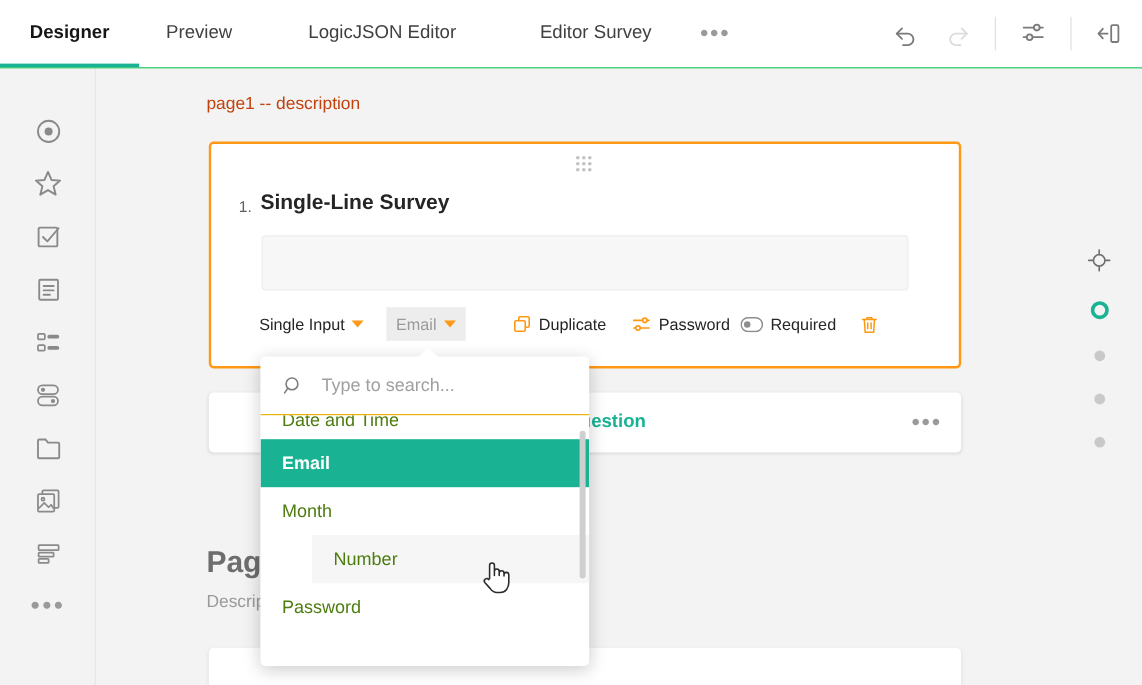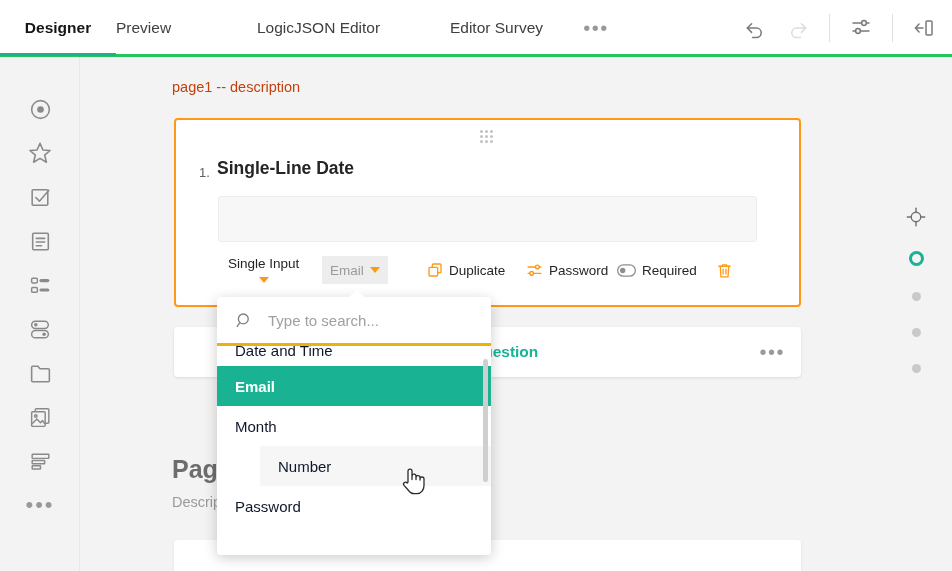--- a/index.html
+++ b/index.html
@@ -10,36 +10,36 @@
     font-family: "Liberation Sans", sans-serif;
     background: #f3f3f3;
     -webkit-font-smoothing: antialiased;
   }
 
   
   .topbar {
     position: absolute; left: 0; top: 0;
     width: 952px; height: 57px;
     background: #ffffff;
-    border-bottom: 3px solid #22c55e;
+    border-bottom: 1px solid #22c55e;
     z-index: 40;
   }
   .tabs { position: absolute; left: 0; top: 0; height: 56px; display: flex; align-items: center; }
   .tab {
     height: 56px; display: flex; align-items: center;
     padding: 0 0 0 0; margin: 0;
     color: #404040; font-size: 15.5px; cursor: pointer;
     white-space: nowrap;
   }
   .tab-designer { width: 116px; justify-content: center; font-weight: bold; color: #161616; position: relative; }
   .tab-designer::after {
     content: ""; position: absolute; left: 0; bottom: 0;
     width: 116px; height: 3px; background: #19b394;
   }
-  .tab-preview  { width: 100px; }
+  .tab-preview  { width: 100px; justify-content: center; }
   .tab-logic    { width: 78px;  justify-content: flex-end; }
   .tab-json     { width: 130px; }
   .tab-embed    { width: 145px; justify-content: center; }
   .tab-more     { width: 54px;  justify-content: center; color: #9a9a9a; font-size: 20px; letter-spacing: 1.5px; }
 
   .tools { position: absolute; right: 6px; top: 0; height: 56px; display: flex; align-items: center; }
   .tool-btn {
     width: 44px; height: 44px; display: flex; align-items: center; justify-content: center;
     cursor: pointer;
   }
@@ -110,21 +110,21 @@
   .qactions {
     position: absolute; left: 40px; top: 136px;
     width: 570px; height: 28px;
   }
   .act {
     position: absolute; top: 0; height: 28px;
     display: flex; align-items: center; gap: 6px;
     font-size: 13.5px; color: #252525; cursor: pointer;
     white-space: nowrap;
   }
-  .act-type    { left: 12px; flex-direction: column; }
+  .act-type    { left: 0; }
   .act-subtype { left: 106px; padding: 0 8px; background: #ededed; color: #9a9a9a; height: 28px; }
   .act-dup     { left: 211px; }
   .act-set     { left: 310px; }
   .act-req     { left: 401px; }
   .act-del     { left: 500px; }
   .caret {
     width: 0; height: 0; border-left: 5px solid transparent;
     border-right: 5px solid transparent; border-top: 6px solid #ff9814;
     display: inline-block;
   }
@@ -207,39 +207,39 @@
     width: 0; height: 0;
     border-left: 9px solid transparent;
     border-right: 9px solid transparent;
     border-bottom: 8px solid #ffffff;
     z-index: 61;
   }
   .dd-search {
     position: absolute; left: 0; top: 0;
     width: 274px; height: 49px;
     display: flex; align-items: center;
-    border-bottom: 3px solid #eab308;
+    border-bottom: 1px solid #eab308;
   }
   .dd-search-icon { margin-left: 18px; margin-right: 12px; display: flex; }
   .dd-search-input {
     border: 0; outline: none; background: transparent;
     font-family: "Liberation Sans", sans-serif;
     font-size: 15px; color: #404040; width: 200px;
   }
   .dd-search-input::placeholder { color: #a0a0a0; }
 
   .dd-list {
     position: absolute; left: 0; top: 49px;
     width: 274px; height: 209px;
     overflow: hidden;
   }
   .dd-item {
     height: 40px; display: flex; align-items: center;
     padding-left: 18px;
-    font-size: 15px; color: #0f172a; cursor: pointer;
+    font-size: 15px; color: #4d7c0f; cursor: pointer;
   }
   .dd-item.clipped { height: 20px; align-items: flex-start; overflow: hidden; line-height: 0.72; }
   .dd-item.selected { background: #19b394; color: #ffffff; font-weight: bold; }
   .dd-item.hovered { background: #f6f6f6; margin-left: 43px; }
   .dd-scroll {
     position: absolute; right: 3px; top: 62px;
     width: 5px; height: 123px;
     background: #cfcfcf; border-radius: 3px;
     z-index: 62;
   }
@@ -382,21 +382,21 @@
         <i></i>
         <i></i>
       <i></i>
         <i></i>
         <i></i>
       <i></i>
         <i></i>
         <i></i>
     </div>
     <div class="qnum">1.</div>
-    <div class="qtitle">Single-Line Date</div>
+    <div class="qtitle">Single-Line Survey</div>
     <div class="qinput"></div>
 
     <div class="qactions">
       <div class="act act-type">
         <span>Single Input</span>
         <span class="caret"></span>
       </div>
 
       <div class="act act-subtype">
         <span>Email</span>

